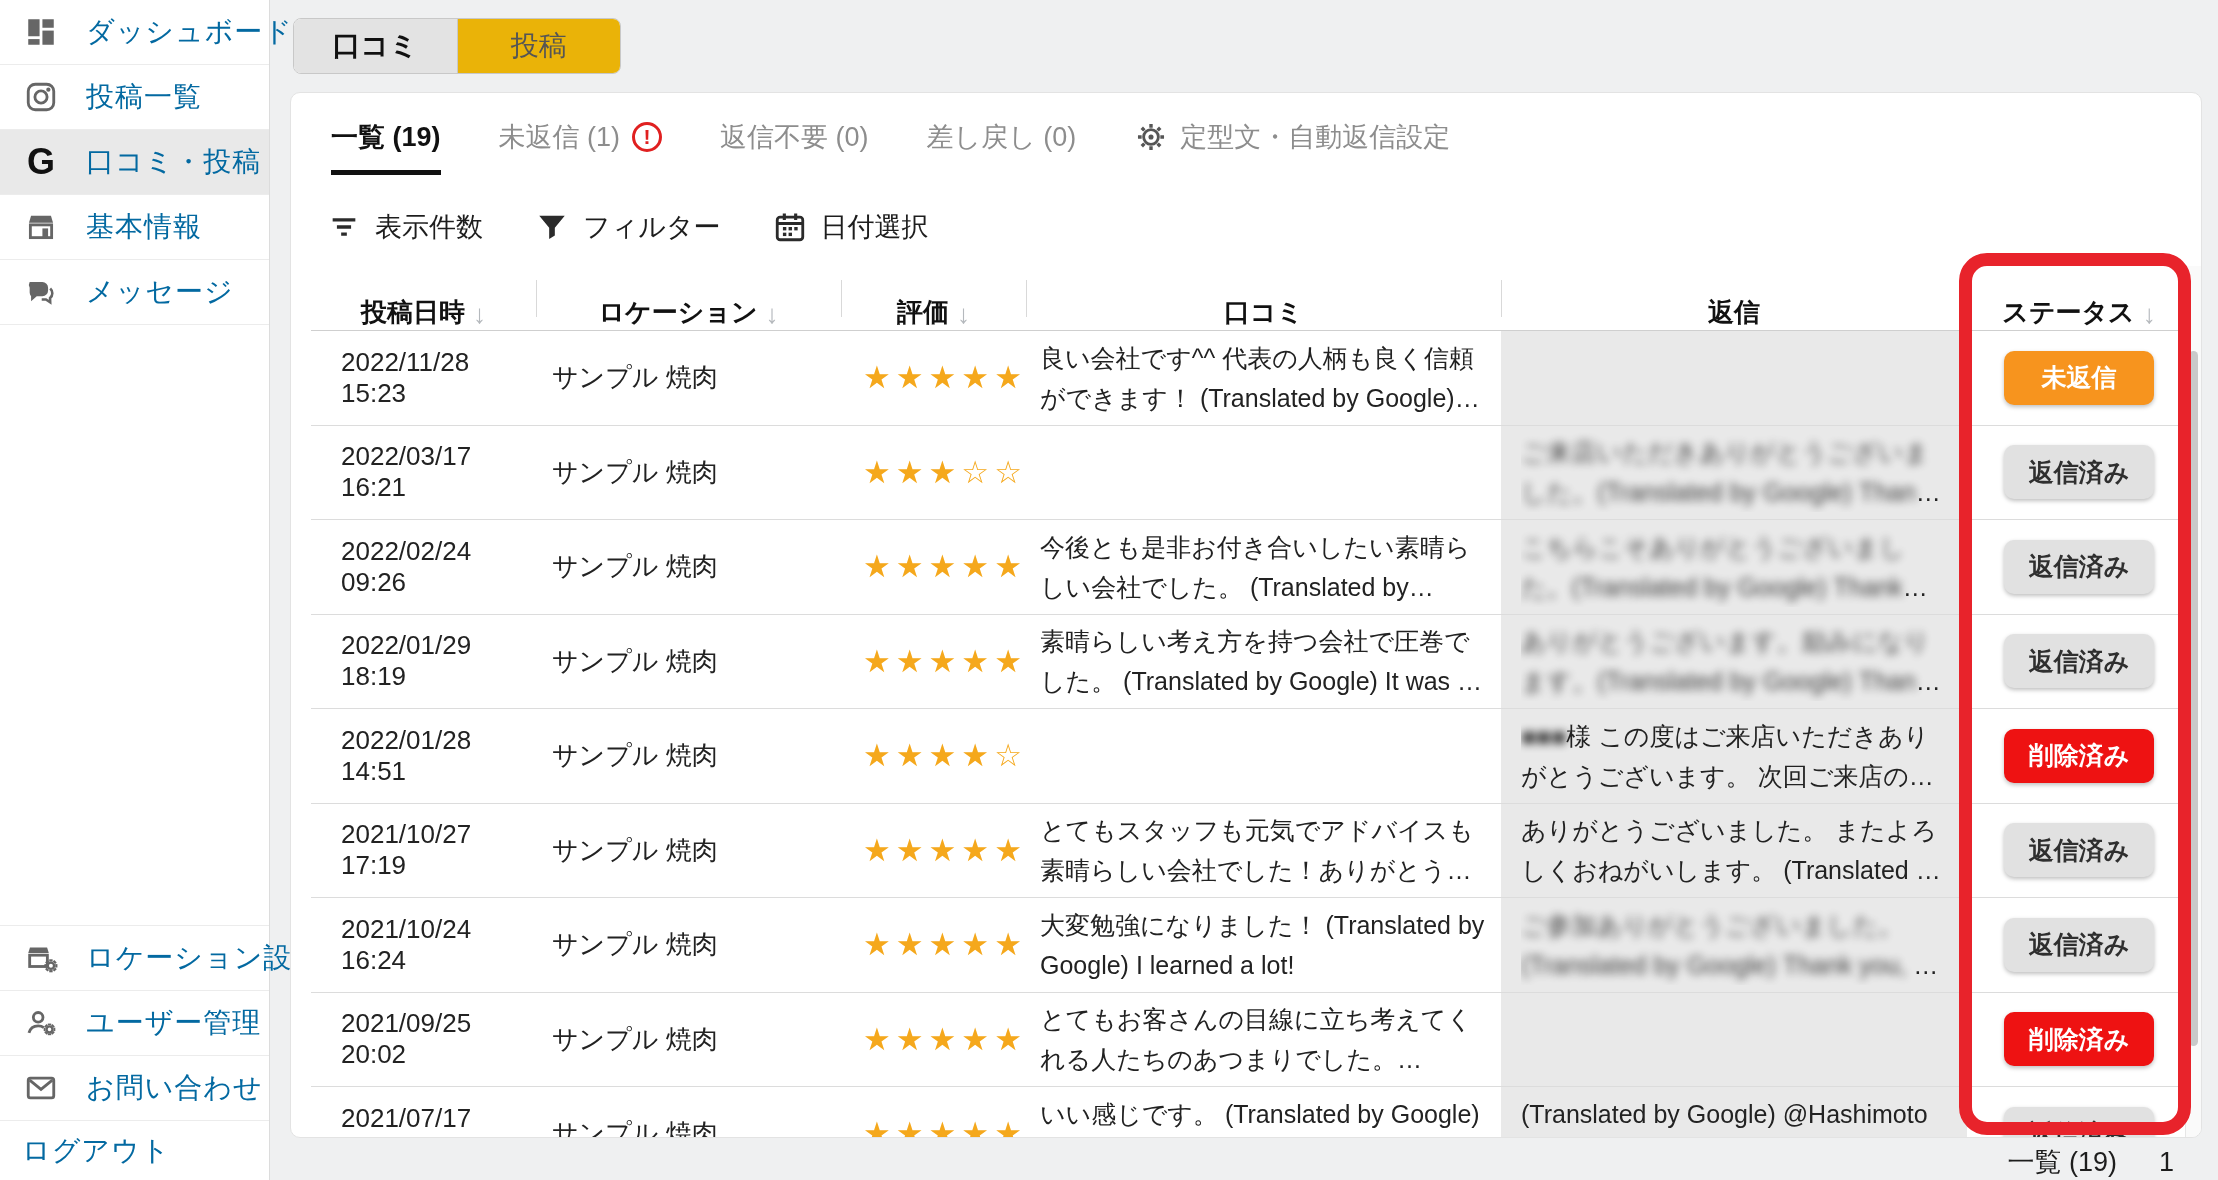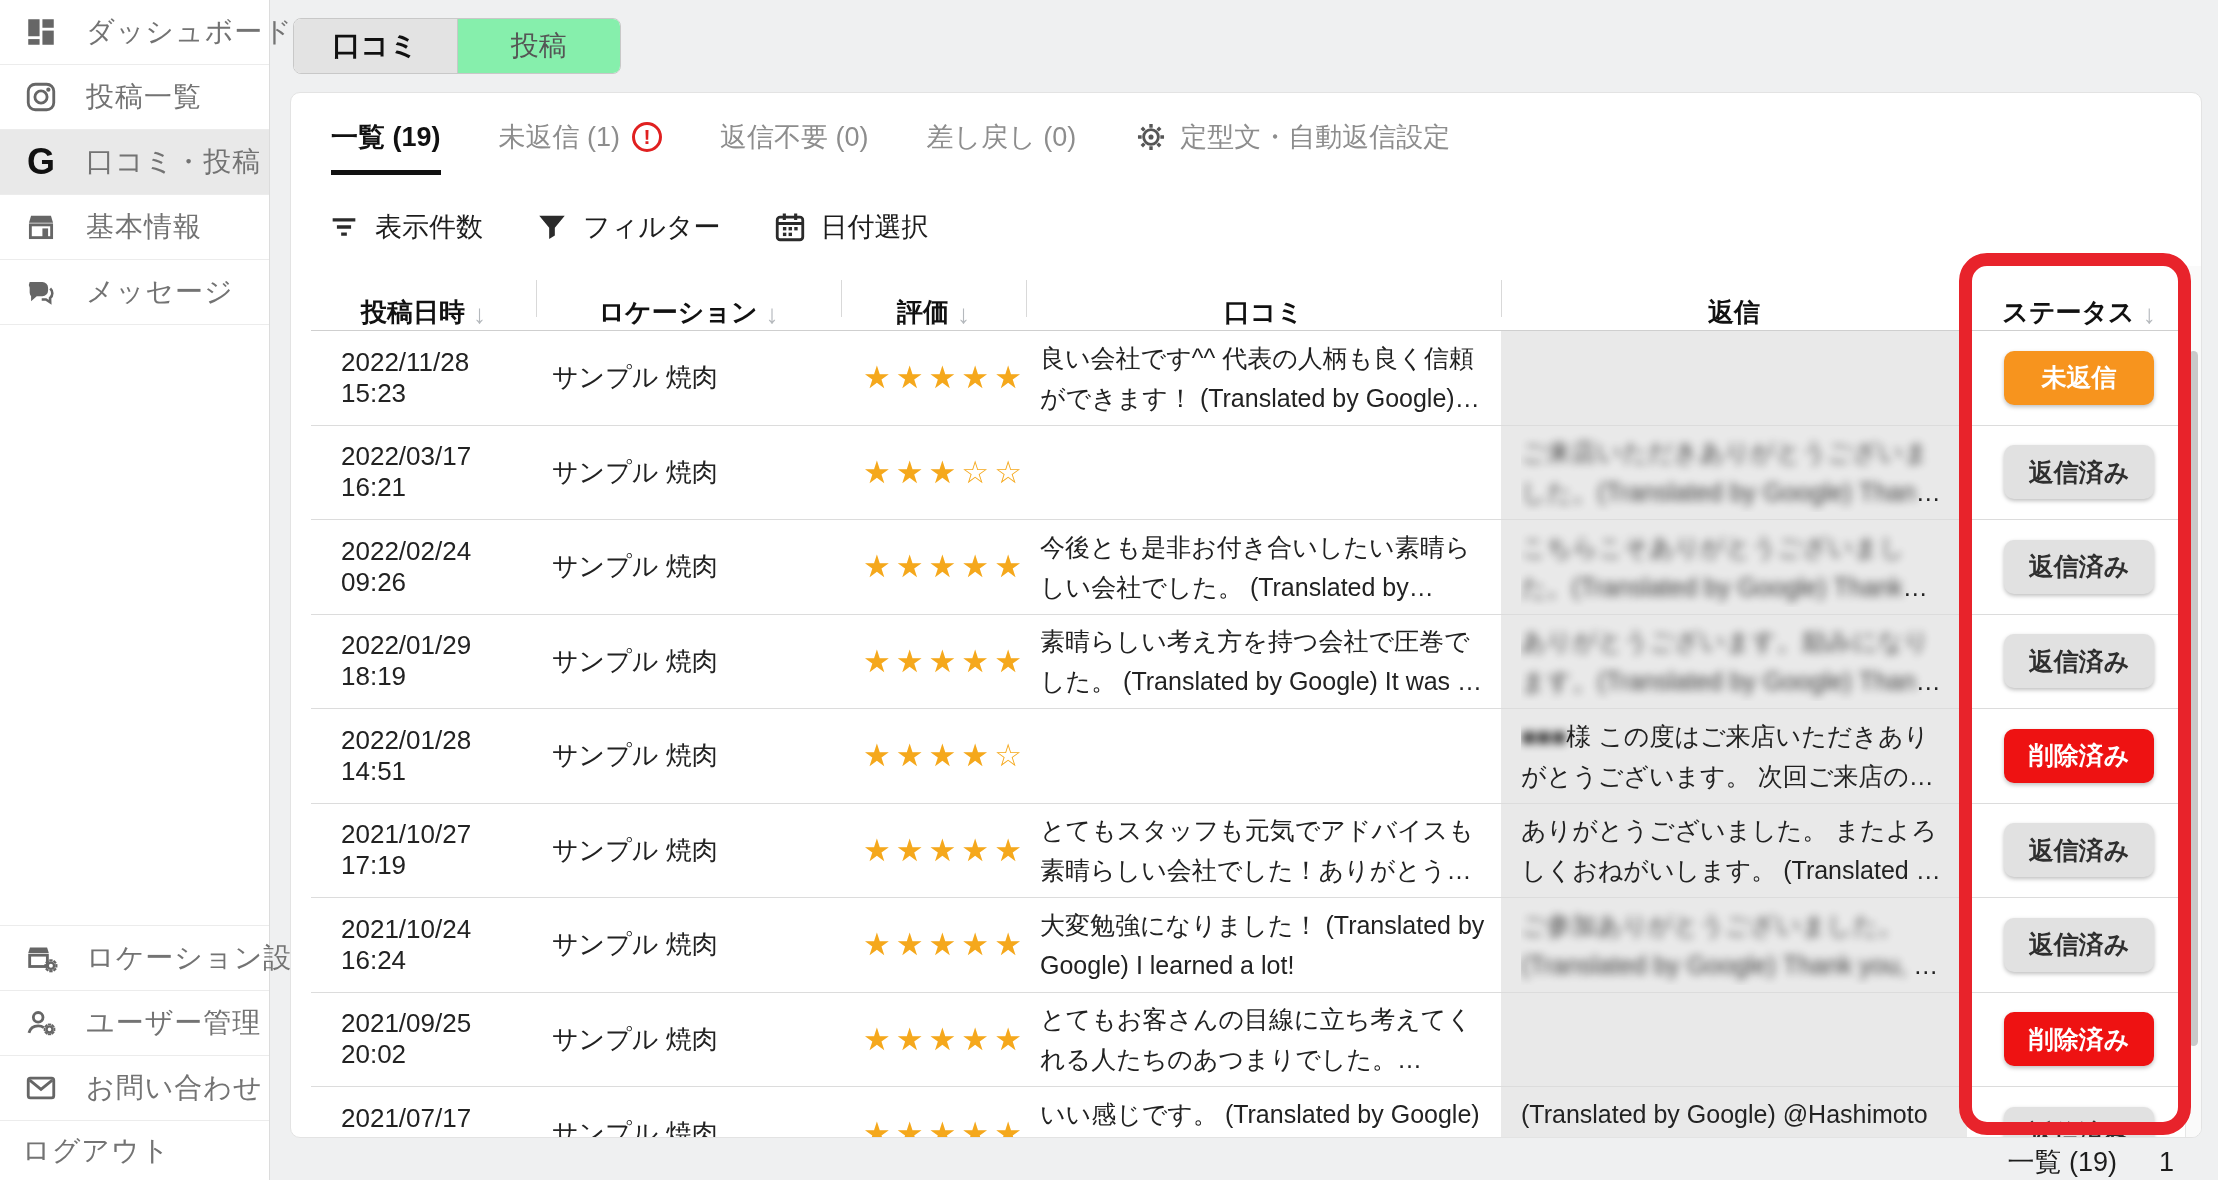--- a/index.html
+++ b/index.html
@@ -9,33 +9,33 @@
 
   
   .sidebar { position:absolute; left:0; top:0; width:270px; height:1180px;
              background:#fff; border-right:1px solid #dcdcdc; }
   .side-item { display:flex; align-items:center; height:65px; padding-left:20px;
                gap:24px; border-bottom:1px solid #ececec; cursor:pointer; background:#fff; }
   .side-item.active { background:#e9e9e9; }
   .side-item .ic { width:42px; height:42px; display:flex; align-items:center;
                    justify-content:center; color:#666; flex:0 0 42px; }
   .side-item.active .ic { color:#111; }
-  .side-item .lbl { font-size:28px; color:#737373; letter-spacing:1px; white-space:nowrap; }
+  .side-item .lbl { font-size:28px; color:#0369a1; letter-spacing:1px; white-space:nowrap; }
   .side-bottom { position:absolute; bottom:0; left:0; width:100%; }
   .side-bottom .side-item { border-bottom:none; border-top:1px solid #ececec; }
   .side-item.logout { height:60px; padding-left:22px; }
   .gicon { font-size:36px; font-weight:800; color:#111; line-height:1; }
 
   
   .main { position:absolute; left:270px; top:0; right:0; bottom:0; }
 
   .tab-toggle { position:absolute; left:23px; top:18px; width:328px; height:56px;
                 display:flex; border:1px solid #c8c8c8; border-radius:8px;
                 overflow:hidden; background:#fff; }
-  .tab-toggle .tab { flex:1; border:none; background:#86efac; font-size:28px; color:#555;
+  .tab-toggle .tab { flex:1; border:none; background:#eab308; font-size:28px; color:#555;
                      font-family:inherit; cursor:pointer; }
   .tab-toggle .tab.active { background:#e3e3e3; color:#111; font-weight:bold;
                             border-right:1px solid #c8c8c8; }
 
   .card { position:absolute; left:20px; top:92px; width:1912px; height:1046px;
           background:#fff; border:1px solid #e3e3e3; border-radius:10px; overflow:hidden; }
 
   
   .subtabs { position:absolute; left:40px; top:26px; display:flex; gap:58px; align-items:flex-start; }
   .subtab { display:flex; align-items:center; gap:12px; font-size:27px; color:#8d8d8d;

